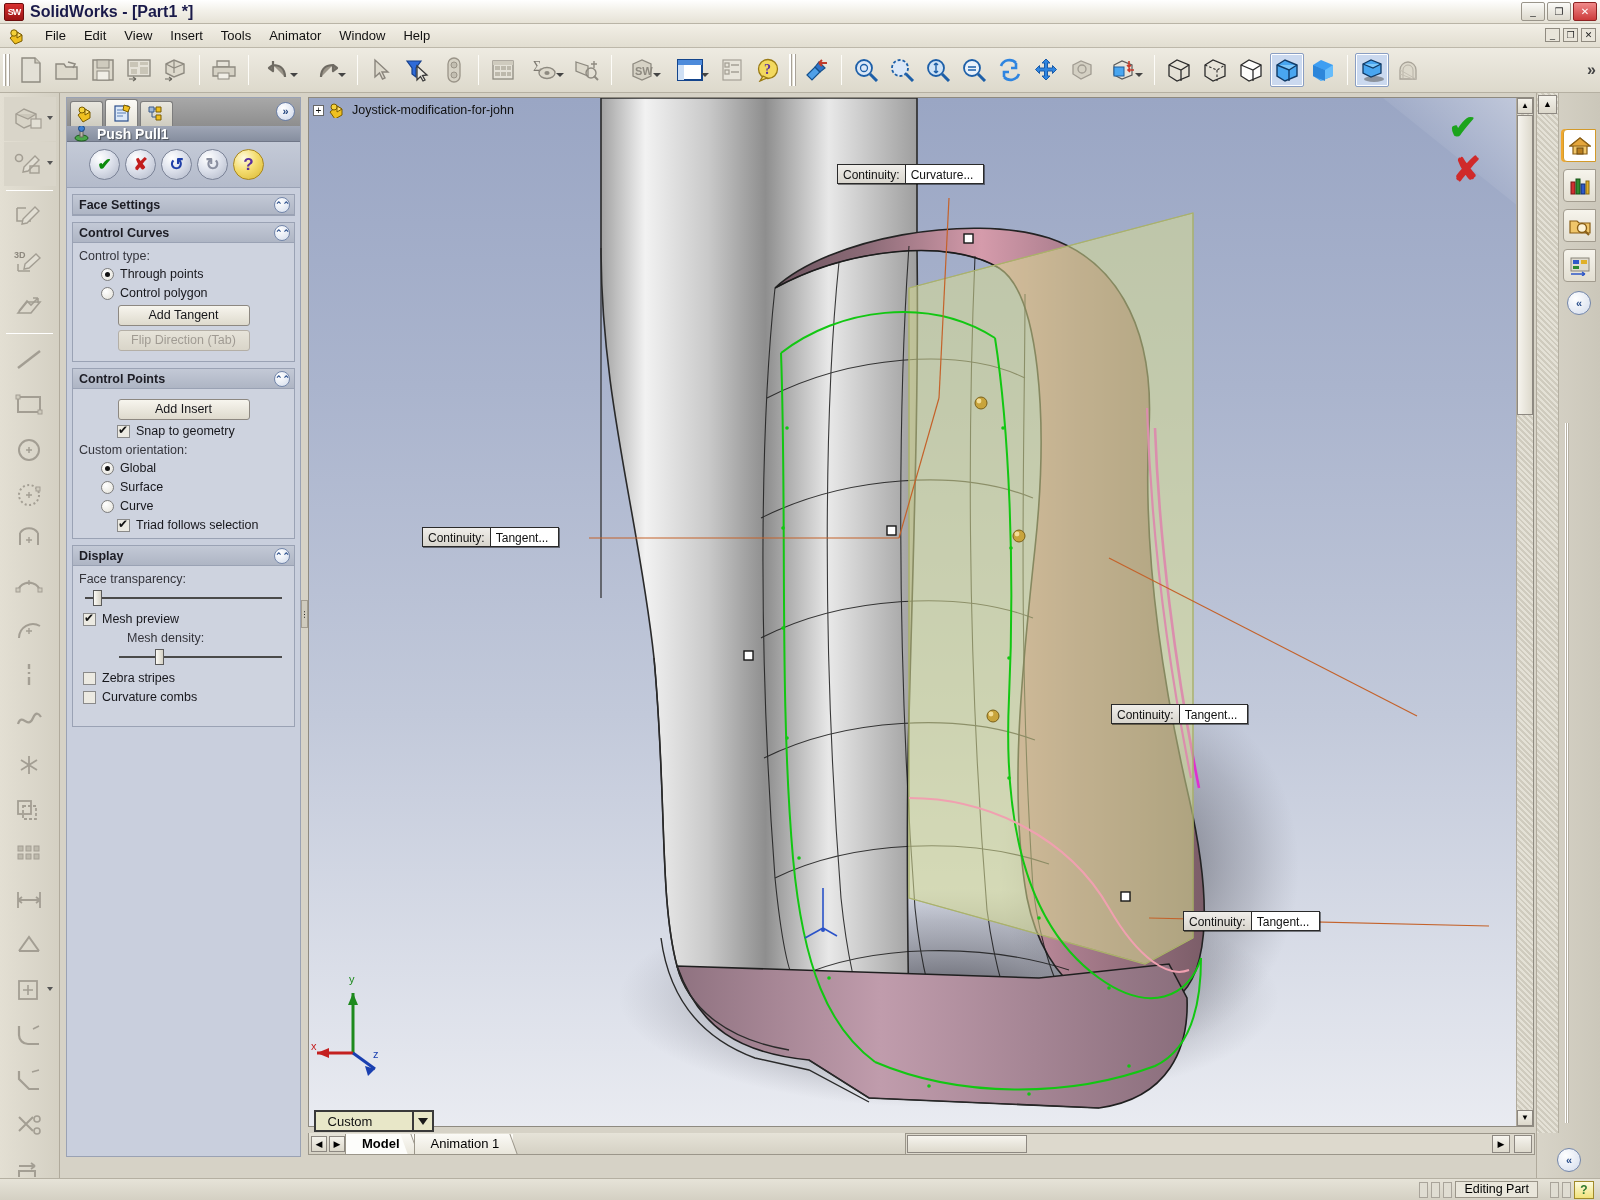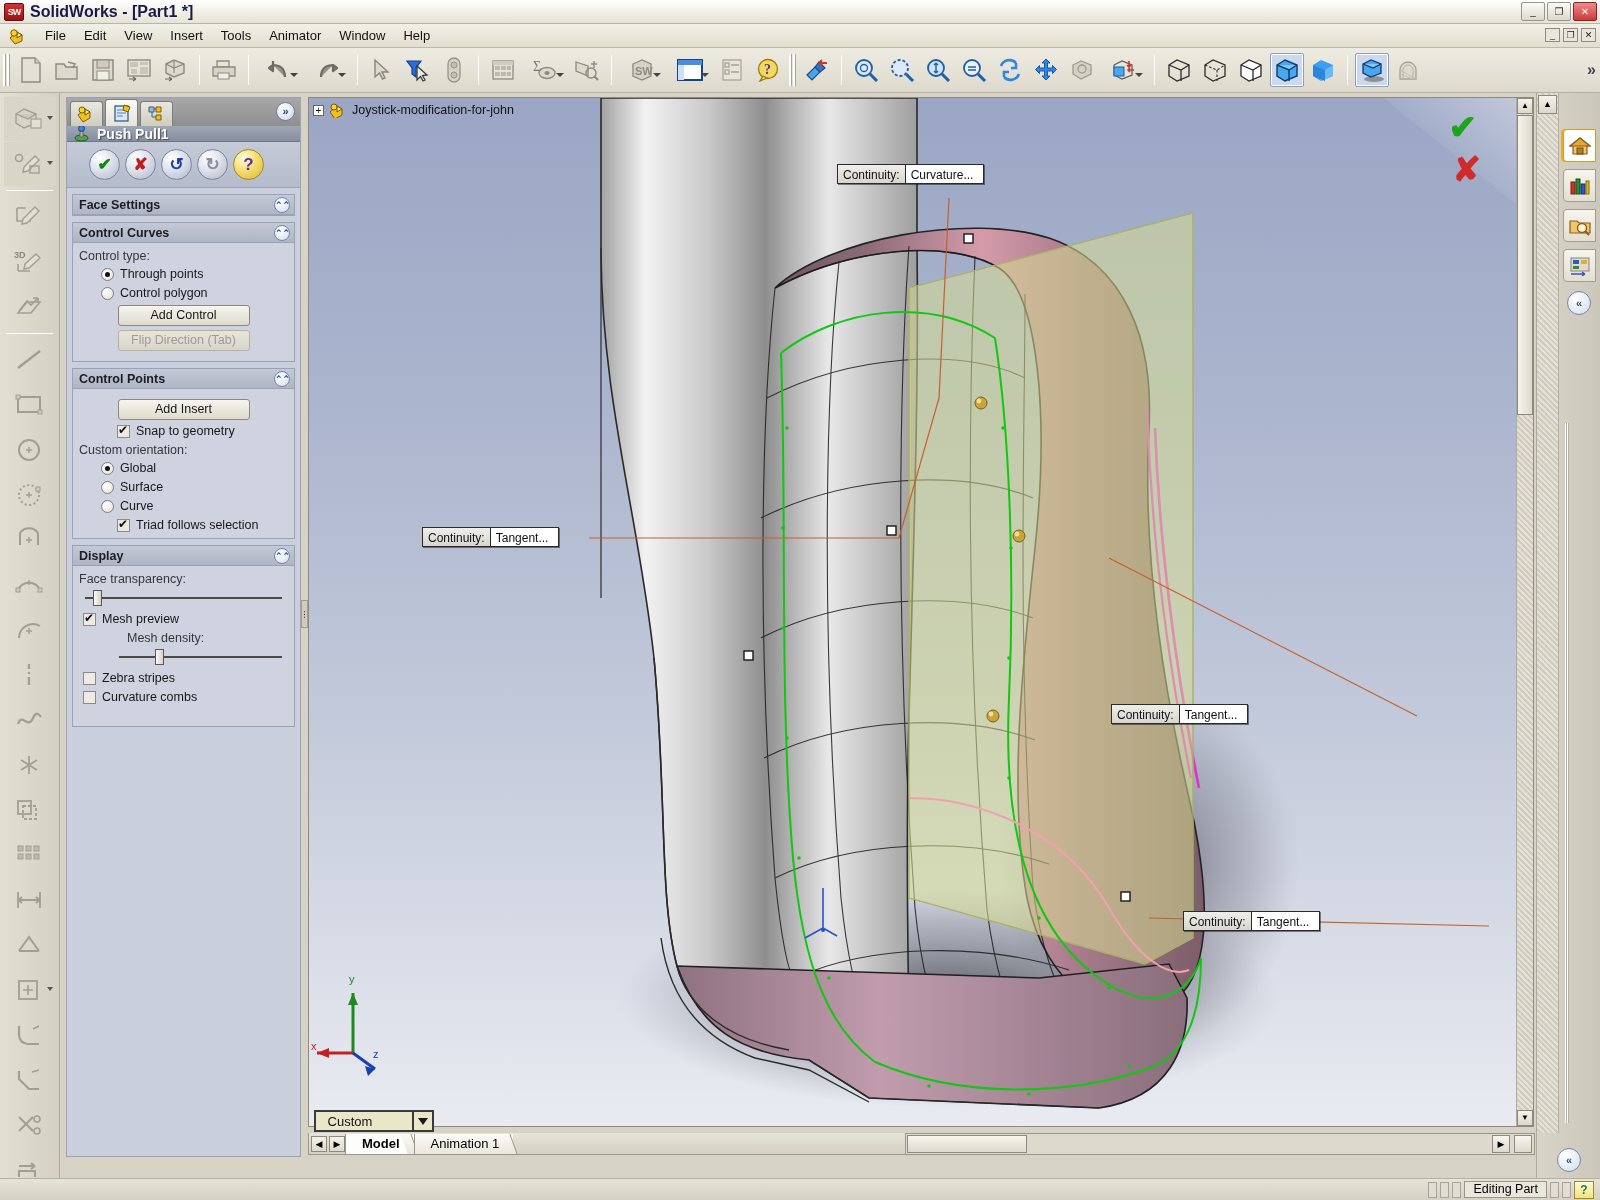--- a/index.html
+++ b/index.html
@@ -282,21 +282,21 @@
   #statusbar{
     position:absolute; left:0; top:1178px; width:1600px; height:22px;
     background:linear-gradient(to bottom,#e6e3d8,#d4d0c3);
     border-top:1px solid #b5b0a2;
     display:flex; align-items:center; justify-content:flex-end;
   }
   .stcell{ height:16px; border:1px solid #a9a49a; margin-right:3px;
     background:#e0ddd2; }
   .stcell.w{ width:9px;}
   #status-text{ height:17px; border:1px solid #9b968a; background:#e9e6db;
-    padding:0 8px; font-size:12.5px; line-height:15px; margin-right:3px;}
+    padding:0 8px; font-size:12.5px; line-height:15px; margin-right:12px;}
   #status-help{ width:20px;height:18px; margin-right:6px;
     background:linear-gradient(to bottom,#fdfbe0,#f1e27a);
     border:1px solid #a08a2a; color:#2f7a2f; font-weight:bold;
     font-size:12px; text-align:center; line-height:16px;}
 
   
   #rightbar{
     position:absolute; left:1536px; top:93px; width:64px; height:1085px;
     background:linear-gradient(to right,#d8d4c8,#cbc7ba);
     border-left:1px solid #b0aa9c;
@@ -1012,21 +1012,21 @@
     <div class="grpbody">
       <div class="sectlabel">Control type:</div>
       <div class="row indent">
         <span class="rb on"></span>
         <span class="lbl">Through points</span>
       </div>
       <div class="row indent">
         <span class="rb"></span>
         <span class="lbl">Control polygon</span>
       </div>
-      <div class="btn">Add Control</div>
+      <div class="btn">Add Tangent</div>
       <div class="btn dis">Flip Direction (Tab)</div>
     </div>
   </div>
 
   <div class="grp">
     <div class="grphdr">
       <span class="t">Control Points</span>
       <span class="chev">⌃⌃</span>
     </div>
     <div class="grpbody">

